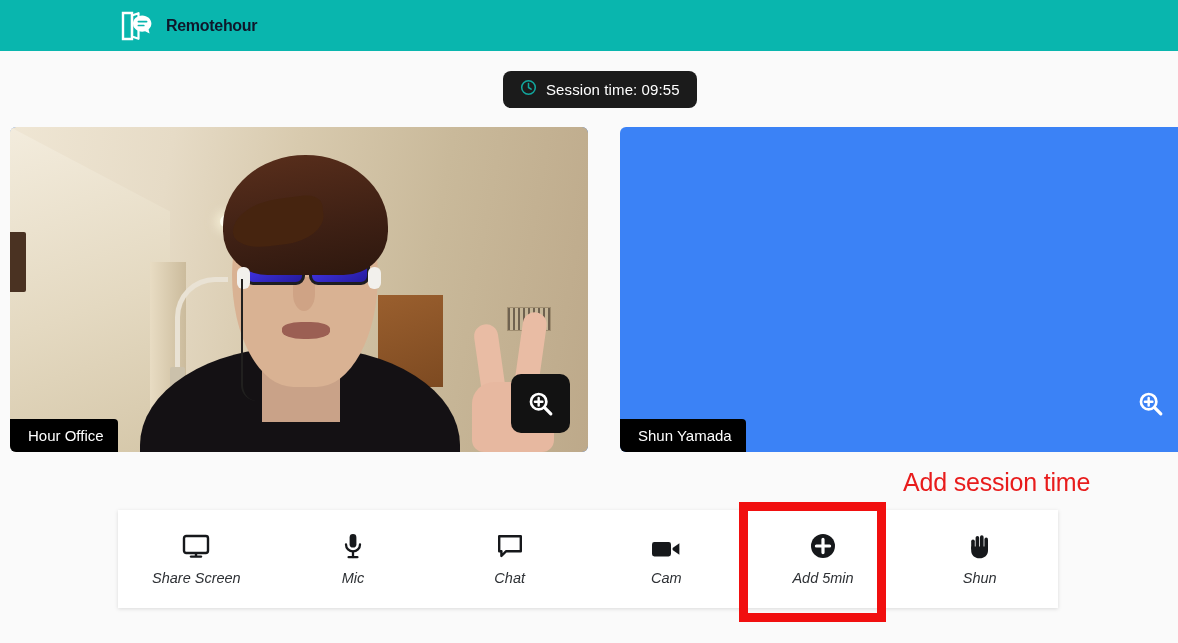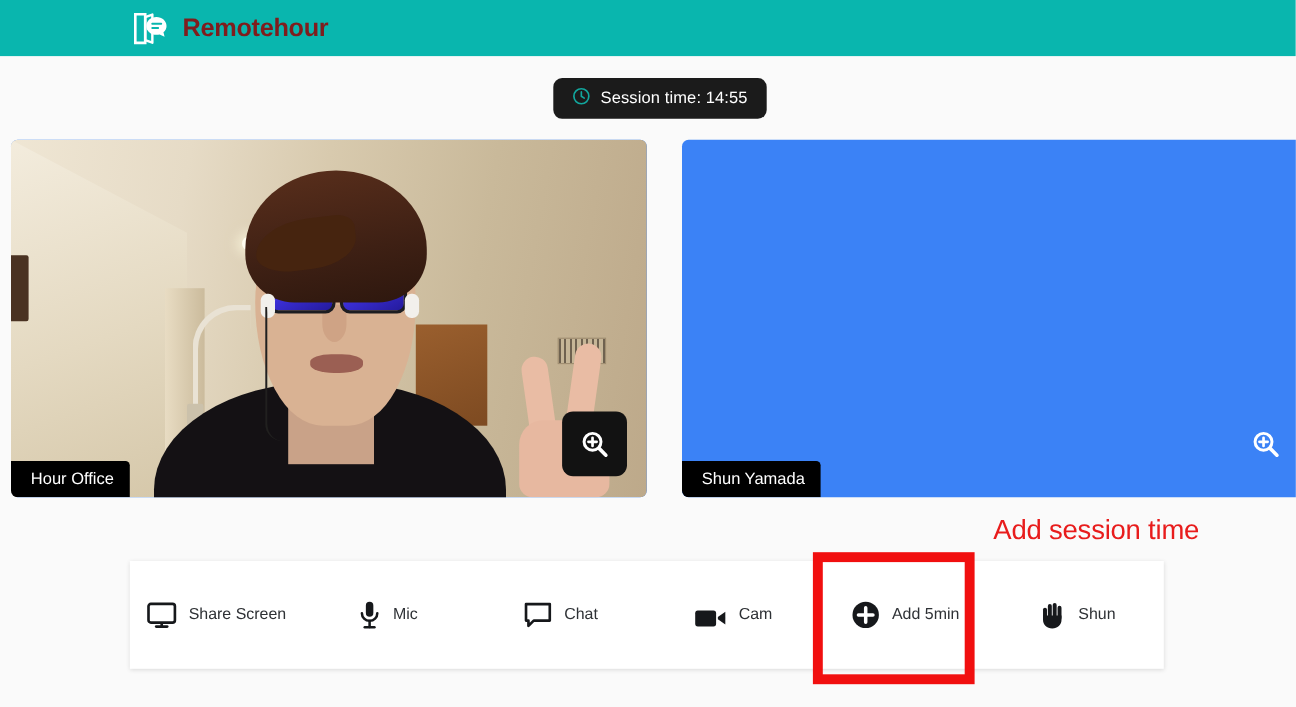--- a/index.html
+++ b/index.html
@@ -31,22 +31,22 @@
     margin-left: 120px;
     gap: 12px;
   }
   .brand-mark {
     width: 34px;
     height: 32px;
     position: relative;
     flex: none;
   }
   .brand-name {
-    color: #7f1d1d;
-    font-size: 23px;
+    color: #0f172a;
+    font-size: 16px;
     font-weight: bold;
     letter-spacing: -0.3px;
     line-height: 1;
   }
 
   
   .session-badge {
     position: absolute;
     left: 503px;
     top: 71px;
@@ -310,26 +310,27 @@
     top: 510px;
     width: 940px;
     height: 98px;
     background: #ffffff;
     box-shadow: 0 1px 4px rgba(0,0,0,0.13);
     display: flex;
   }
   .tool {
     flex: 1;
     display: flex;
-    flex-direction: row;
+    flex-direction: column;
     align-items: center;
     justify-content: center;
     gap: 11px;
     cursor: pointer;
     position: relative;
+    font-style: italic;
   }
   .tool .glyph {
     height: 26px;
     display: flex;
     align-items: flex-end;
     justify-content: center;
   }
   .tool .caption {
     font-size: 14.5px;
     color: #2e3135;
@@ -364,21 +365,21 @@
   </div>
 </div>
 
 <div class="session-badge">
   <span>
     <svg width="17" height="17" viewBox="0 0 20 20" fill="none">
       <circle cx="10" cy="10" r="8" stroke="#12a69d" stroke-width="1.8"></circle>
       <path d="M10 5.4V10l3.1 2" stroke="#12a69d" stroke-width="1.8" stroke-linecap="round" stroke-linejoin="round"></path>
     </svg>
   </span>
-  <span class="label">Session time: 14:55</span>
+  <span class="label">Session time: 09:55</span>
 </div>
 
 <div class="video-grid">
 
   <div class="tile left">
     <div class="cam-scene">
       <div class="wall-left"></div>
       <div class="wall-edge"></div>
       <div class="picture"></div>
       <div class="ceiling-light"></div>

